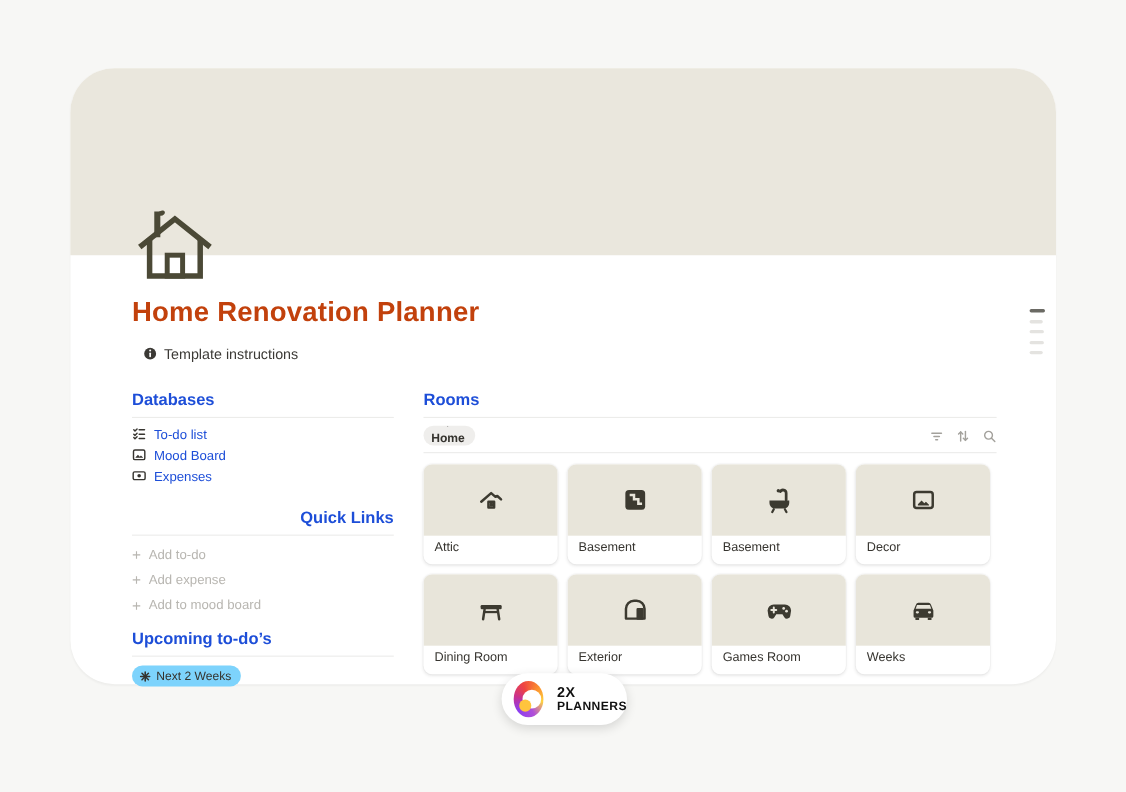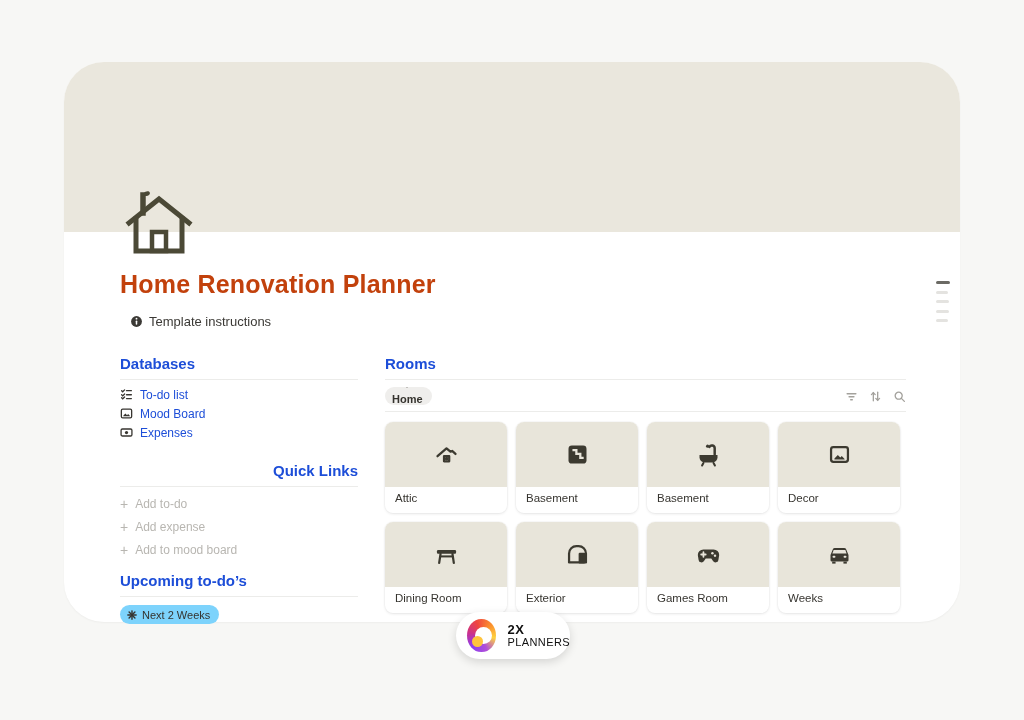--- a/index.html
+++ b/index.html
@@ -93,21 +93,21 @@
   .logo-ring .hole {
     position:absolute; left:8px; top:8px; width:17px; height:17px;
     border-radius:50%; background:#fff;
   }
   .logo-ring .blob {
     position:absolute; left:5px; top:17px; width:11px; height:11px;
     border-radius:50%; background:#ffc43d;
   }
   .logo-text { line-height:1.05; color:#111; }
   .logo-text .l1 { font-size:13px; font-weight:800; letter-spacing:.5px; }
-  .logo-text .l2 { font-size:11px; font-weight:400; letter-spacing:.4px; }
+  .logo-text .l2 { font-size:11px; font-weight:700; letter-spacing:.4px; }
 </style>
 </head>
 <body>
 
 <div class="card">
   <div class="cover"></div>
 
   <svg class="page-icon" viewBox="0 0 74 70" fill="none" stroke="#4b4936" stroke-width="5" stroke-linecap="square">
     <path d="M7 35 L37 11 L67 35"></path>
     <path d="M14 31 V63 H60 V31"></path>

